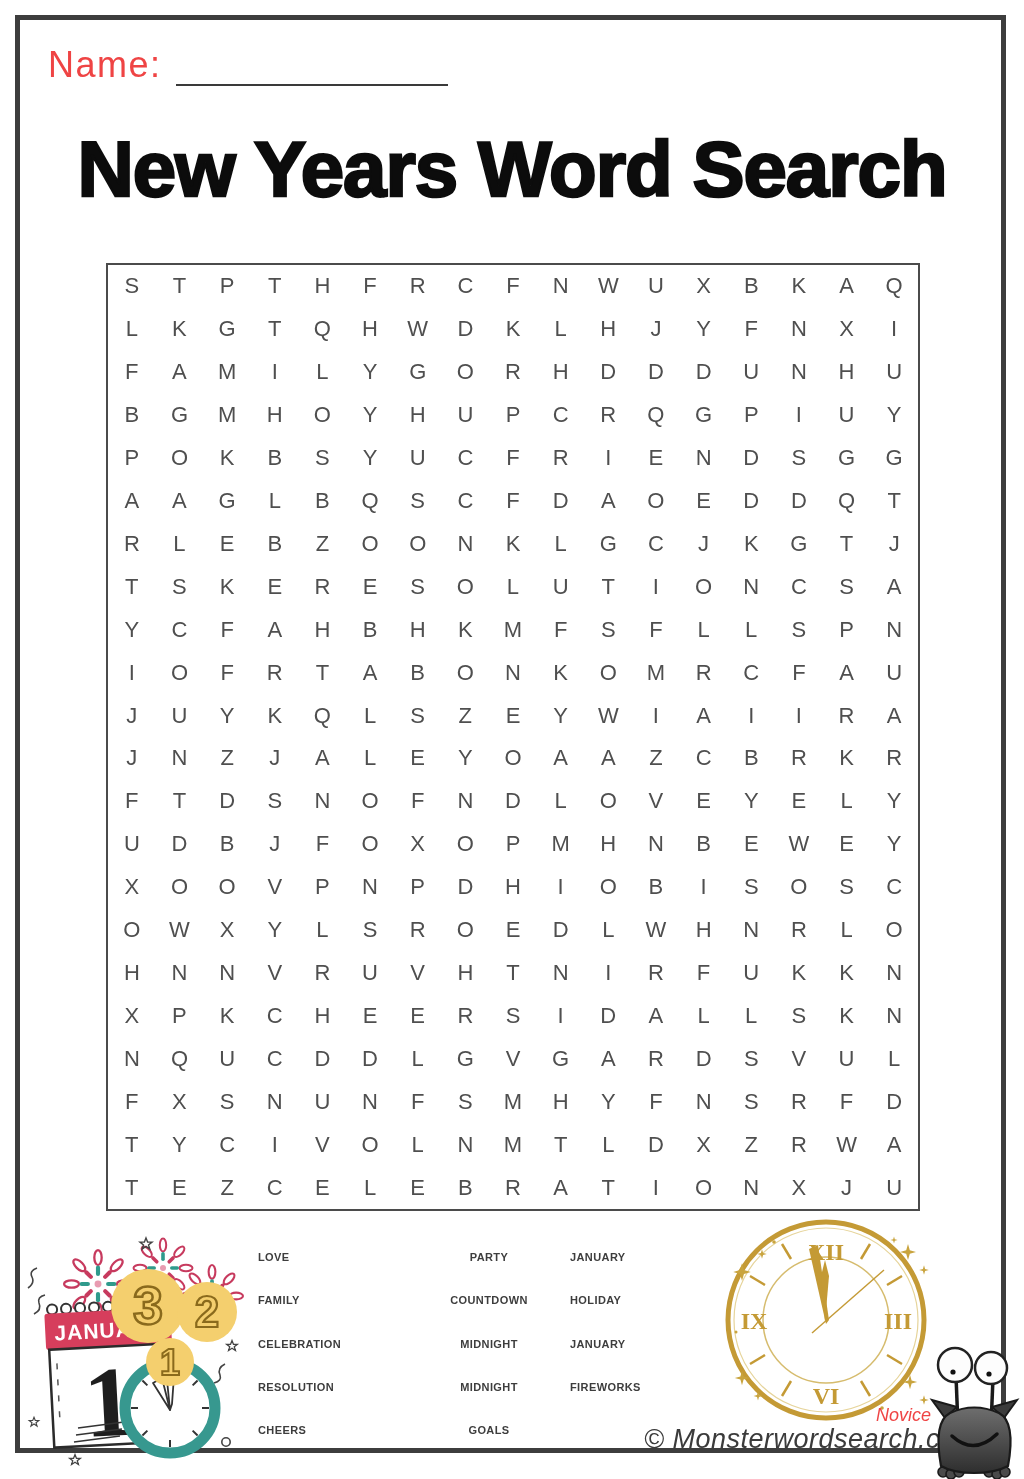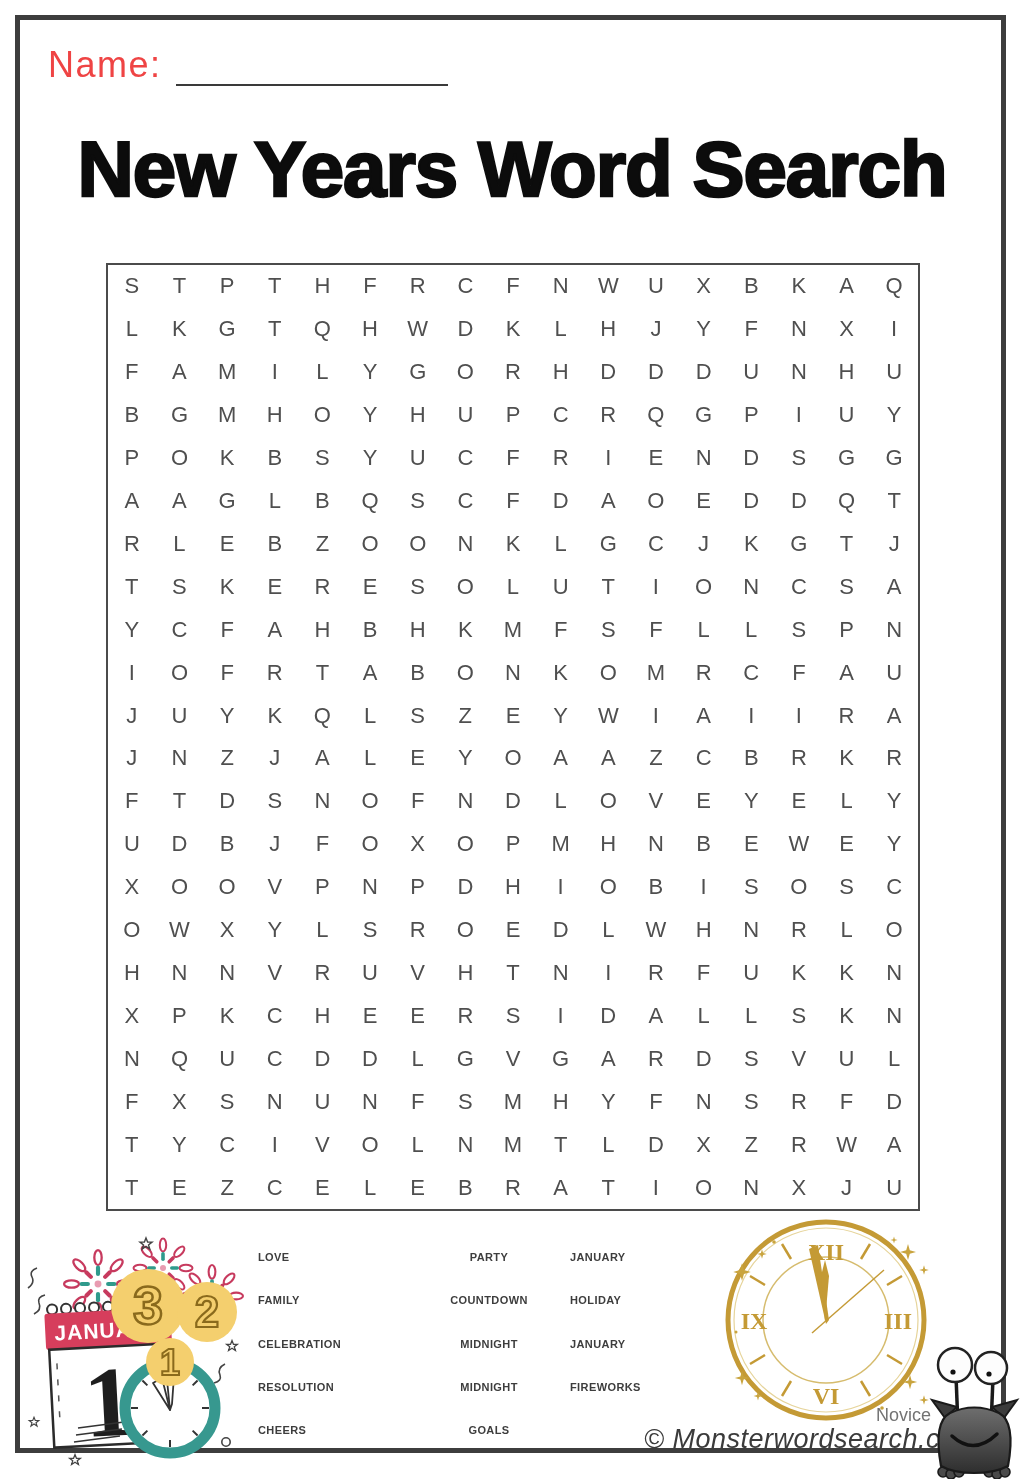--- a/index.html
+++ b/index.html
@@ -33,22 +33,22 @@
   .word-col:nth-child(3){ width:150px; }
   .word-col li { height:43.3px; font-size:11px; font-weight:bold; color:#3d3d3d;
                  letter-spacing:0.4px; line-height:17px; }
 
   .party-art  { position:absolute; left:20px;  top:1222px; z-index:2; }
   .gold-clock { position:absolute; left:712px; top:1212px; z-index:2; }
   .monster    { position:absolute; left:925px; top:1330px; z-index:5; }
 
   .copyright { position:absolute; left:644px; top:1424px; font-size:27px; font-style:italic;
                color:#3b3b3b; letter-spacing:0.5px; z-index:3; white-space:nowrap; }
-  .novice { position:absolute; left:876px; top:1405px; font-size:18px; 
-            color:#737373; z-index:3; }
+  .novice { position:absolute; left:876px; top:1405px; font-size:18px; font-style:italic;
+            color:#ef4444; z-index:3; }
 
   svg text { font-family:"Liberation Sans", sans-serif; }
   .serif1 { font-family:"Liberation Serif", serif; }
 </style>
 </head>
 <body>
 
 <div class="page">
 
   <div class="frame"></div>

